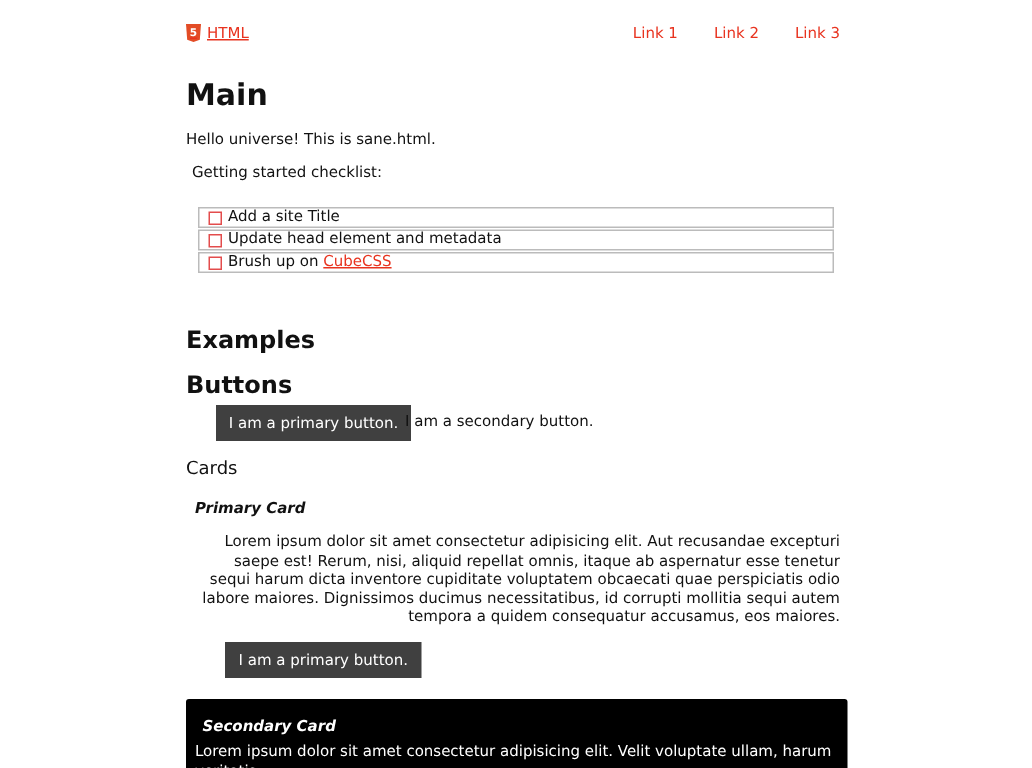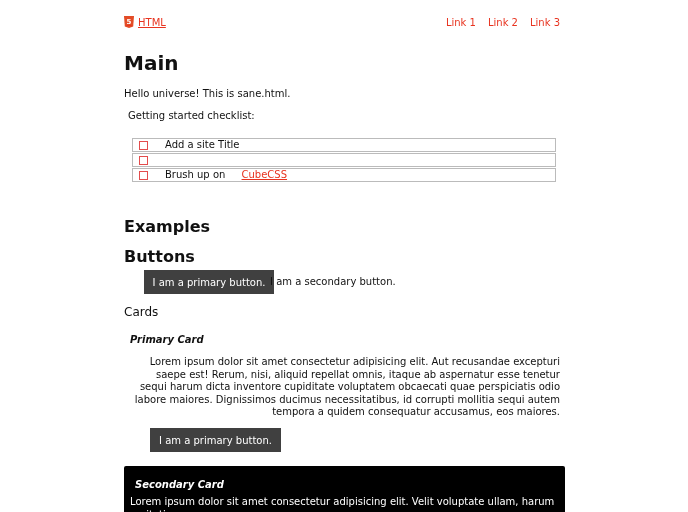--- a/index.html
+++ b/index.html
@@ -6,27 +6,27 @@
     body {
       width: 688px; height: 512px; overflow: hidden;
       font-family: "DejaVu Sans", sans-serif;
       color: #111;
       font-size: 10px;
     }
     .wrap { position: relative; width: 688px; height: 512px; }
     .header { position: absolute; left: 124px; top: 16px; width: 436px; height: 14px; }
     .logo { position: absolute; left: 0; top: 0; display: flex; align-items: center; color: #e8331f; text-decoration: underline; font-size: 10px; }
     .logo .shield { width: 10px; height: 12px; background: #e34c26; color: #fff; font-size: 7px; font-weight: bold; display: flex; align-items: center; justify-content: center; clip-path: polygon(0 0, 100% 0, 92% 88%, 50% 100%, 8% 88%); margin-right: 4px; }
-    .nav { position: absolute; right: 0; top: 1px; display: flex; gap: 12px; }
+    .nav { position: absolute; right: 0; top: 1px; display: flex; gap: 24px; }
     .nav a { color: #e8331f; text-decoration: none; font-size: 10px; }
     h1 { position: absolute; left: 124px; top: 51px; margin: 0; font-size: 20px; font-weight: bold; }
     .p1 { position: absolute; left: 124px; top: 88px; margin: 0; }
     .p2 { position: absolute; left: 128px; top: 110px; margin: 0; }
     .checklist { position: absolute; left: 132px; top: 138px; width: 424px; margin: 0; padding: 0; list-style: none; }
-    .checklist li { border: 1px solid #bbb; height: 12px; line-height: 12px; padding-left: 6px; margin-bottom: 1px; display: flex; align-items: center; font-size: 10px; gap: 13px; }
+    .checklist li { border: 1px solid #bbb; height: 12px; line-height: 12px; padding-left: 6px; margin-bottom: 1px; display: flex; align-items: center; font-size: 10px; }
     .checklist .box { width: 7px; height: 7px; border: 1px solid #e34c4c; margin-right: 4px; display: inline-block; }
     .checklist a { color: #e8331f; text-decoration: underline; }
     h2 { position: absolute; left: 124px; top: 217px; margin: 0; font-size: 16px; font-weight: bold; }
     .h3a { position: absolute; left: 124px; top: 247px; margin: 0; font-size: 16px; font-weight: bold; }
     .btn-primary { position: absolute; background: #404040; color: #fff; border: none; font-family: "DejaVu Sans", sans-serif; font-size: 10px; display: flex; align-items: center; justify-content: center; margin-left: 20px; }
     .btn1 { left: 124px; top: 270px; width: 130px; height: 24px; }
     .btn-secondary { position: absolute; left: 270px; top: 276px; background: transparent; border: none; padding: 0; font-family: "DejaVu Sans", sans-serif; font-size: 10px; color: #111; }
     .h3b { position: absolute; left: 124px; top: 305px; margin: 0; font-size: 12px; font-weight: normal; text-align: center; }
     .card-title { position: absolute; left: 130px; top: 334px; margin: 0; font-size: 10px; font-weight: bold; font-style: italic; }
     .card-text { position: absolute; left: 130px; top: 356px; width: 430px; margin: 0; line-height: 12.5px; font-size: 10px; text-align: right; }
@@ -55,20 +55,21 @@
   <p class="p1">Hello universe! This is sane.html.</p>
   <p class="p2">Getting started checklist:</p>
 
   <ul class="checklist">
     <li>
         <span class="box"></span>
         <span>Add a site Title</span>
       </li>
     <li>
         <span class="box"></span>
+        <span>Update head element and metadata</span>
       </li>
     <li>
         <span class="box"></span>
         <span style="white-space:pre">Brush up on </span>
         <a>CubeCSS</a>
       </li>
   </ul>
 
   <h2>Examples</h2>
   <h3 class="h3a">Buttons</h3>

